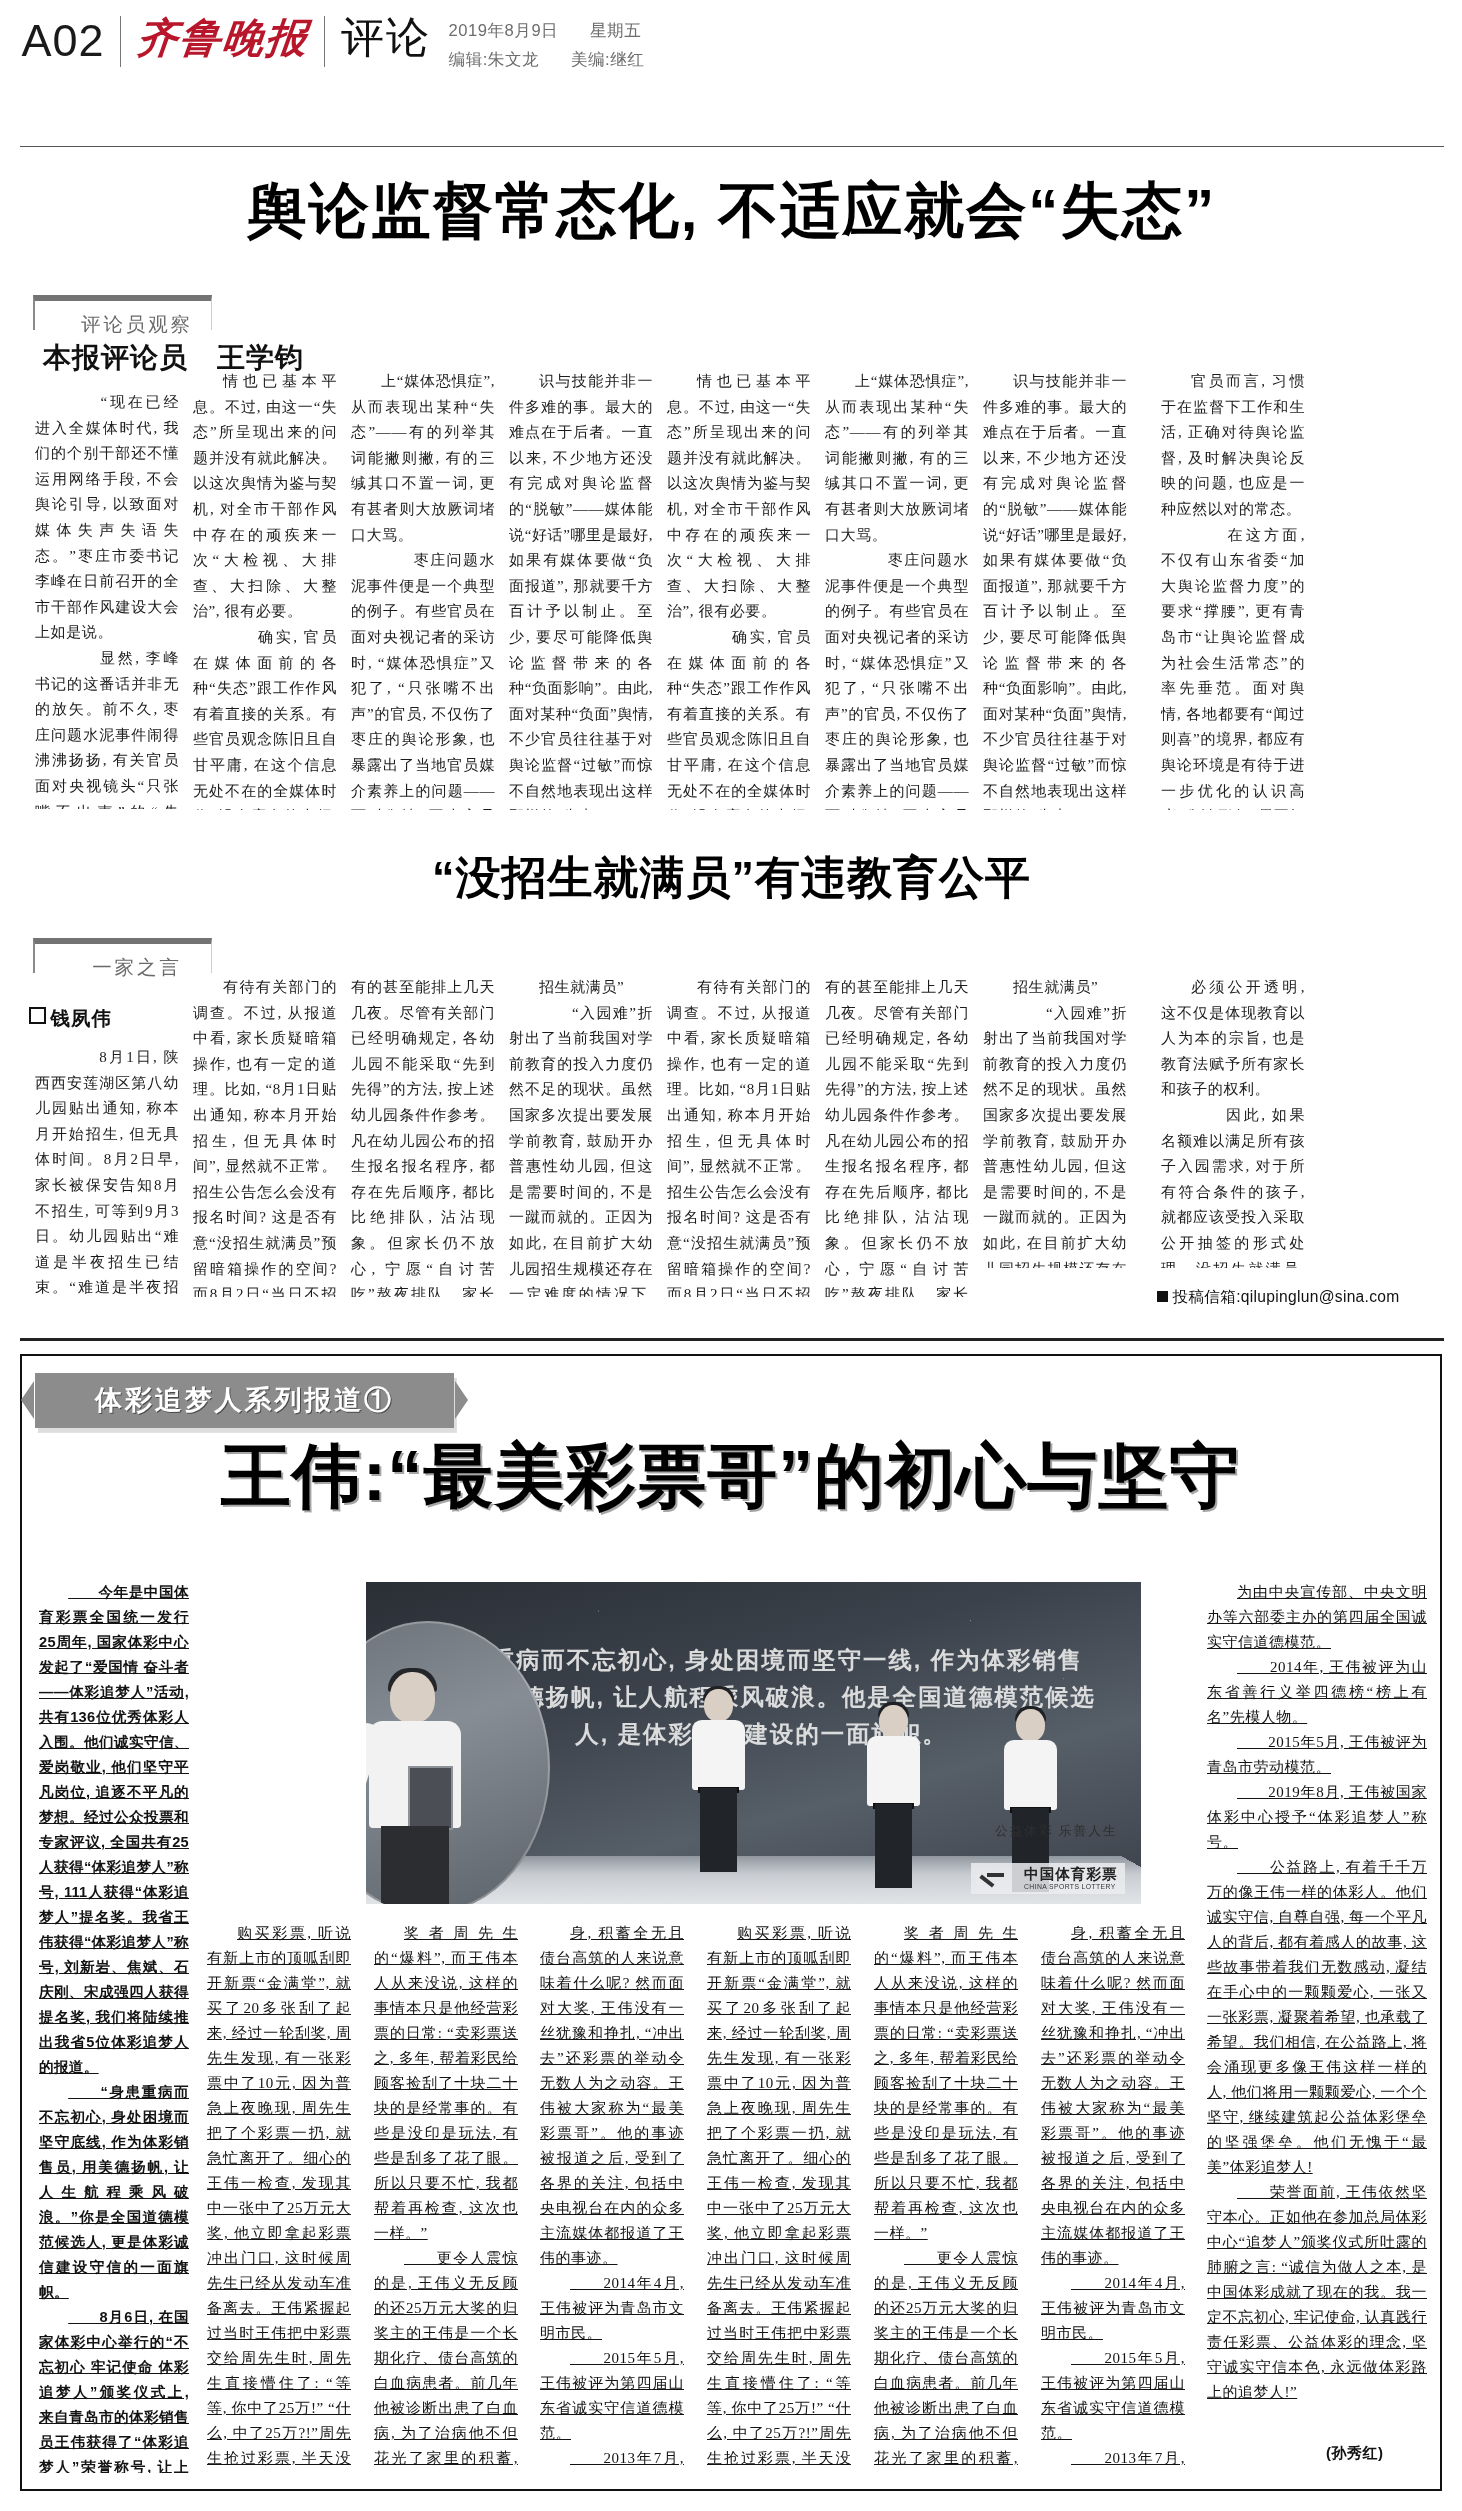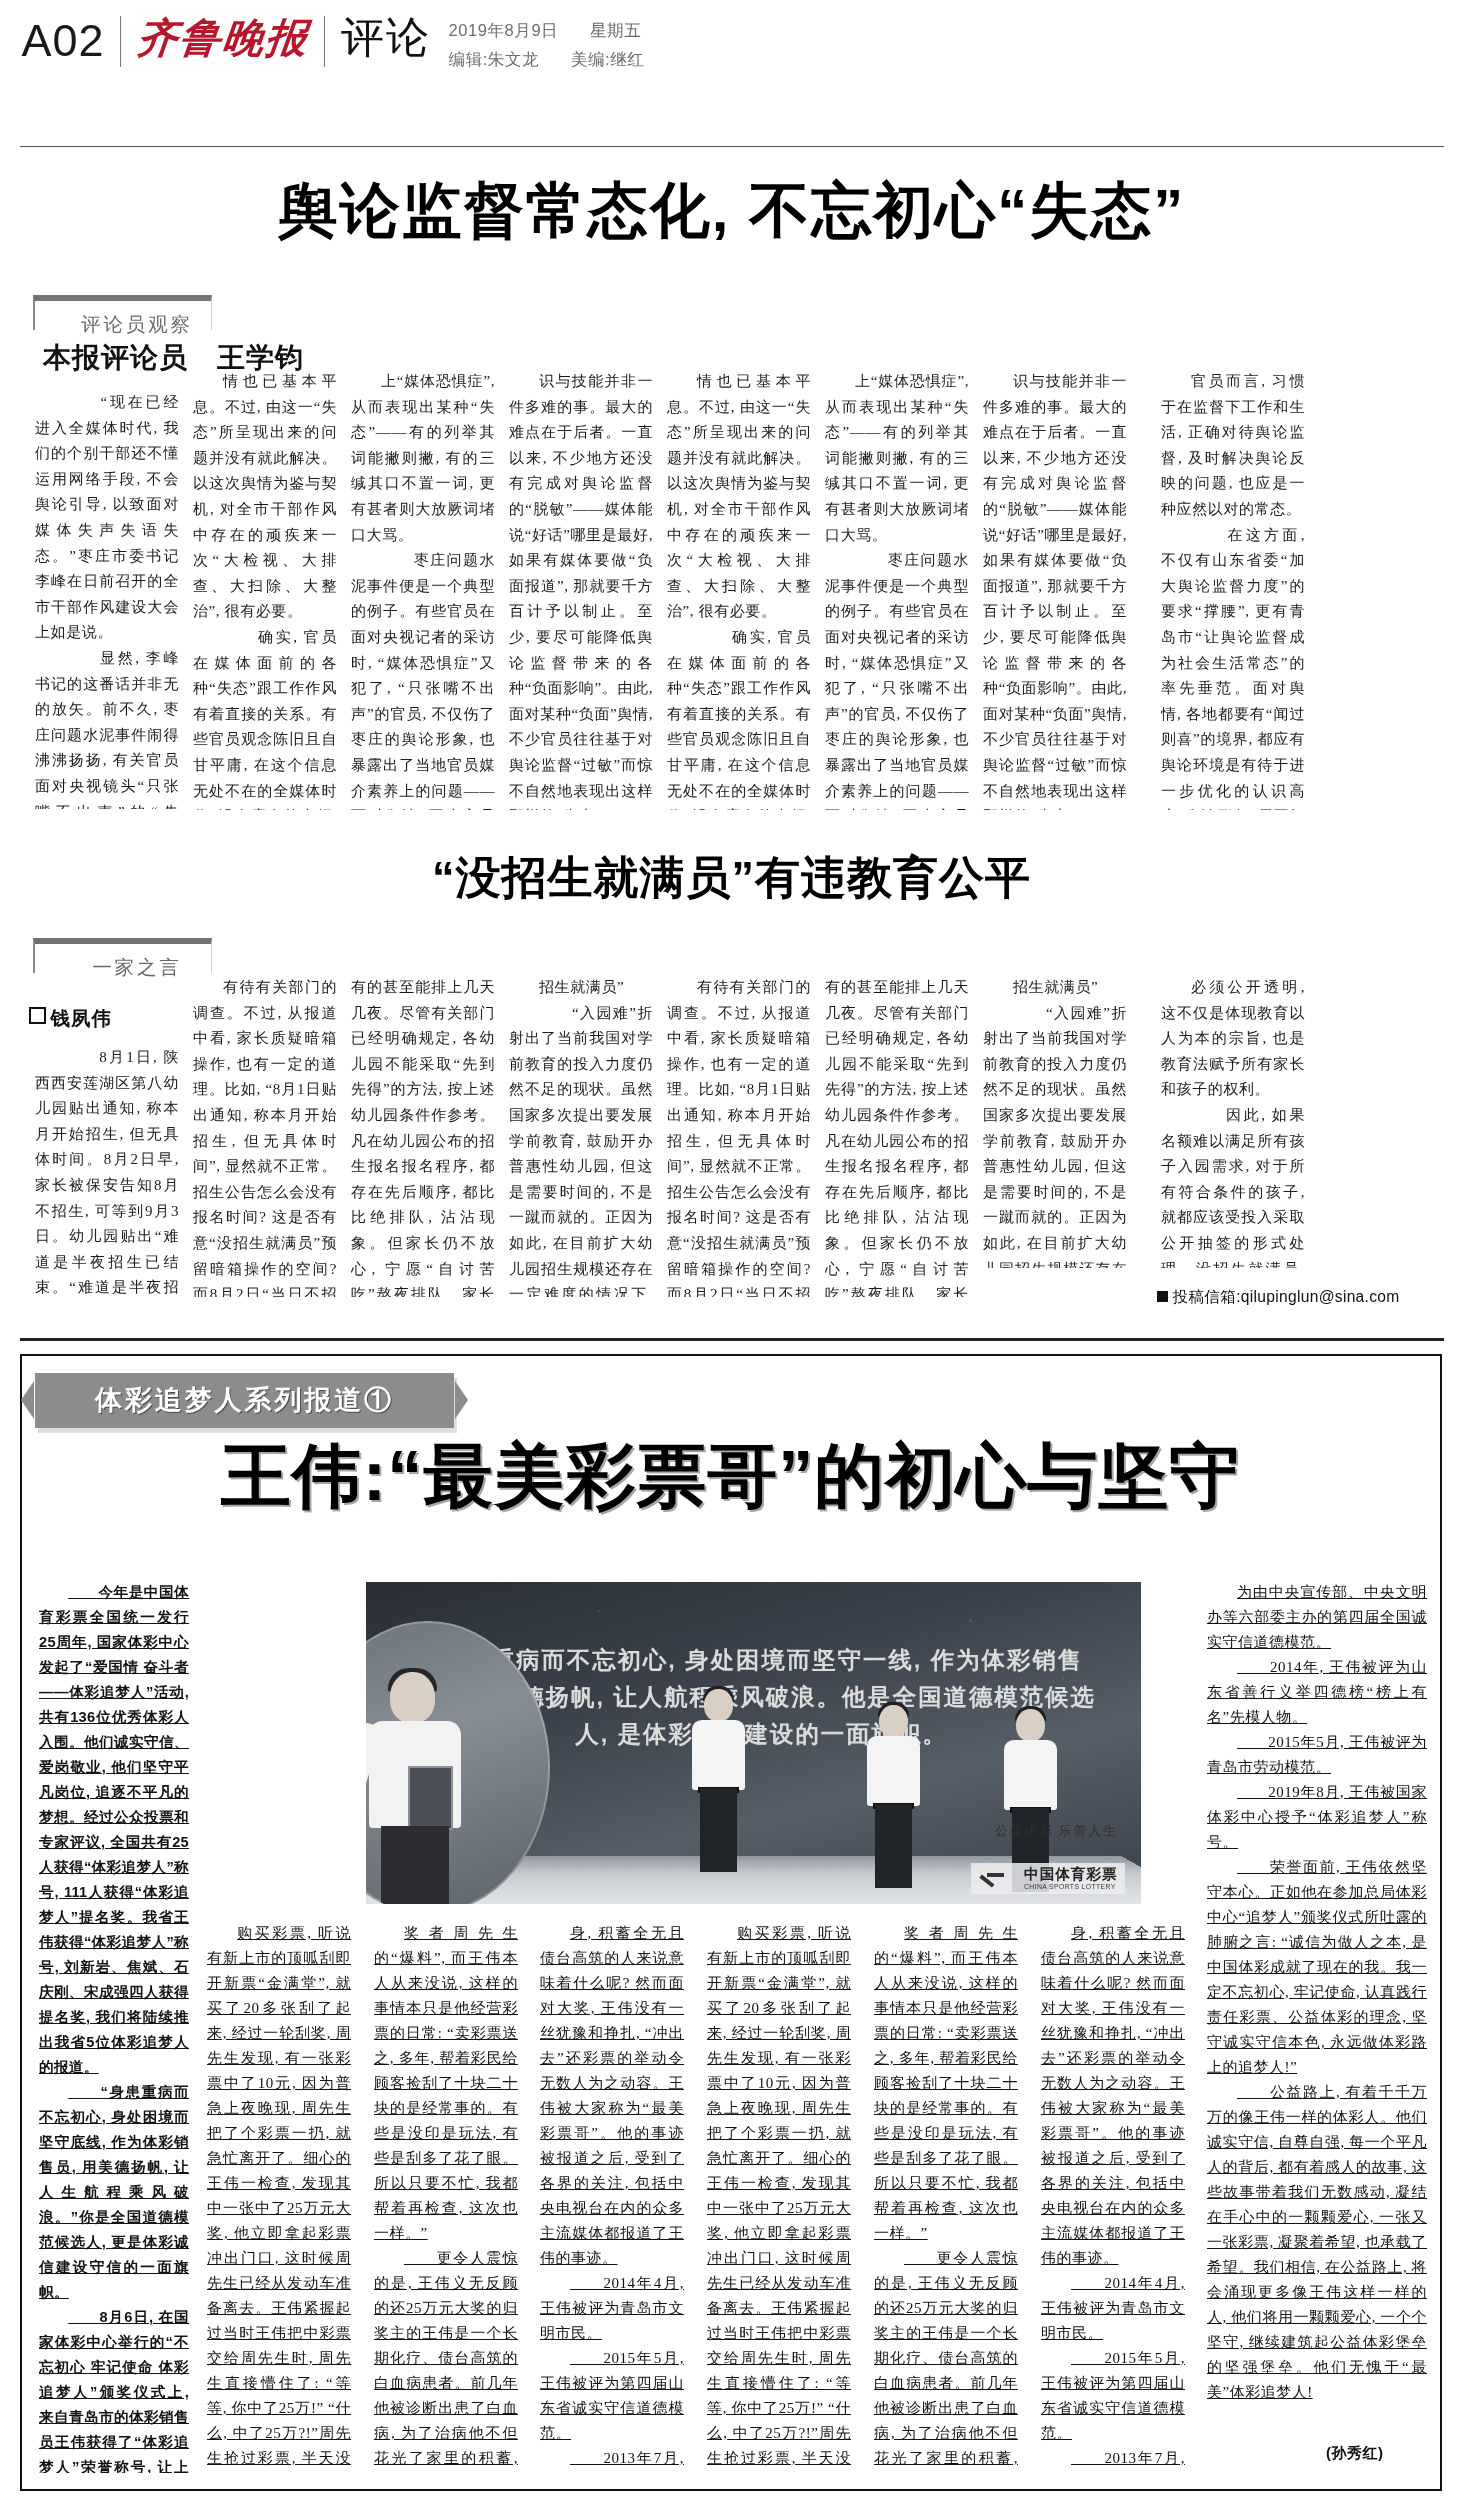--- a/index.html
+++ b/index.html
@@ -226,21 +226,21 @@
         <span>编辑:朱文龙</span>
         <span class="gap"></span>
         <span>美编:继红</span>
       </div>
     </div>
   </div>
 </div>
 
 <div class="rule-thin" style="top:146px;"></div>
 
-<div class="hl-main">舆论监督常态化, 不忘初心“失态”</div>
+<div class="hl-main">舆论监督常态化, 不适应就会“失态”</div>
 
 <div class="rubric" style="left:33px;top:295px;">
   <span>评论员观察</span>
 </div>
 <div class="byline" style="left:43px;top:339px;">本报评论员　王学钧</div>
 
 <div class="col" style="left:35px;top:390px;width:144px;height:419px;">
     <p>　　“现在已经进入全媒体时代, 我们的个别干部还不懂运用网络手段, 不会舆论引导, 以致面对媒体失声失语失态。”枣庄市委书记李峰在日前召开的全市干部作风建设大会上如是说。</p>
     <p>　　显然, 李峰书记的这番话并非无的放矢。前不久, 枣庄问题水泥事件闹得沸沸扬扬, 有关官员面对央视镜头“只张嘴不出声”的“失态”严重损害了枣庄的舆论形象。如今, 随着对当事官员的严厉处分, 汹涌舆</p>
   </div>
@@ -396,17 +396,17 @@
     <p>身, 积蓄全无且债台高筑的人来说意味着什么呢? 然而面对大奖, 王伟没有一丝犹豫和挣扎, “冲出去”还彩票的举动令无数人为之动容。王伟被大家称为“最美彩票哥”。他的事迹被报道之后, 受到了各界的关注, 包括中央电视台在内的众多主流媒体都报道了王伟的事迹。</p>
     <p>　　2014年4月, 王伟被评为青岛市文明市民。</p>
     <p>　　2015年5月, 王伟被评为第四届山东省诚实守信道德模范。</p>
     <p>　　2013年7月, 胶州市委授予王伟颁发“胶州先锋”奖号。</p>
   </div>
 <div class="colb" style="left:1207px;top:1580px;width:220px;height:868px;">
     <p>为由中央宣传部、中央文明办等六部委主办的第四届全国诚实守信道德模范。</p>
     <p>　　2014年, 王伟被评为山东省善行义举四德榜“榜上有名”先模人物。</p>
     <p>　　2015年5月, 王伟被评为青岛市劳动模范。</p>
     <p>　　2019年8月, 王伟被国家体彩中心授予“体彩追梦人”称号。</p>
+    <p>　　公益路上, 有着千千万万的像王伟一样的体彩人。他们诚实守信, 自尊自强, 每一个平凡人的背后, 都有着感人的故事, 这些故事带着我们无数感动, 凝结在手心中的一颗颗爱心, 一张又一张彩票, 凝聚着希望, 也承载了希望。我们相信, 在公益路上, 将会涌现更多像王伟这样一样的人, 他们将用一颗颗爱心, 一个个坚守, 继续建筑起公益体彩堡垒的坚强堡垒。他们无愧于“最美”体彩追梦人!</p>
     <p>　　荣誉面前, 王伟依然坚守本心。正如他在参加总局体彩中心“追梦人”颁奖仪式所吐露的肺腑之言: “诚信为做人之本, 是中国体彩成就了现在的我。我一定不忘初心, 牢记使命, 认真践行责任彩票、公益体彩的理念, 坚守诚实守信本色, 永远做体彩路上的追梦人!”</p>
-    <p>　　公益路上, 有着千千万万的像王伟一样的体彩人。他们诚实守信, 自尊自强, 每一个平凡人的背后, 都有着感人的故事, 这些故事带着我们无数感动, 凝结在手心中的一颗颗爱心, 一张又一张彩票, 凝聚着希望, 也承载了希望。我们相信, 在公益路上, 将会涌现更多像王伟这样一样的人, 他们将用一颗颗爱心, 一个个坚守, 继续建筑起公益体彩堡垒的坚强堡垒。他们无愧于“最美”体彩追梦人!</p>
   </div>
 <div class="colb sig" style="left:1326px;top:2440px;width:107px;height:29px;text-indent:0;">(孙秀红)</div>
 
 
 </body></html>

